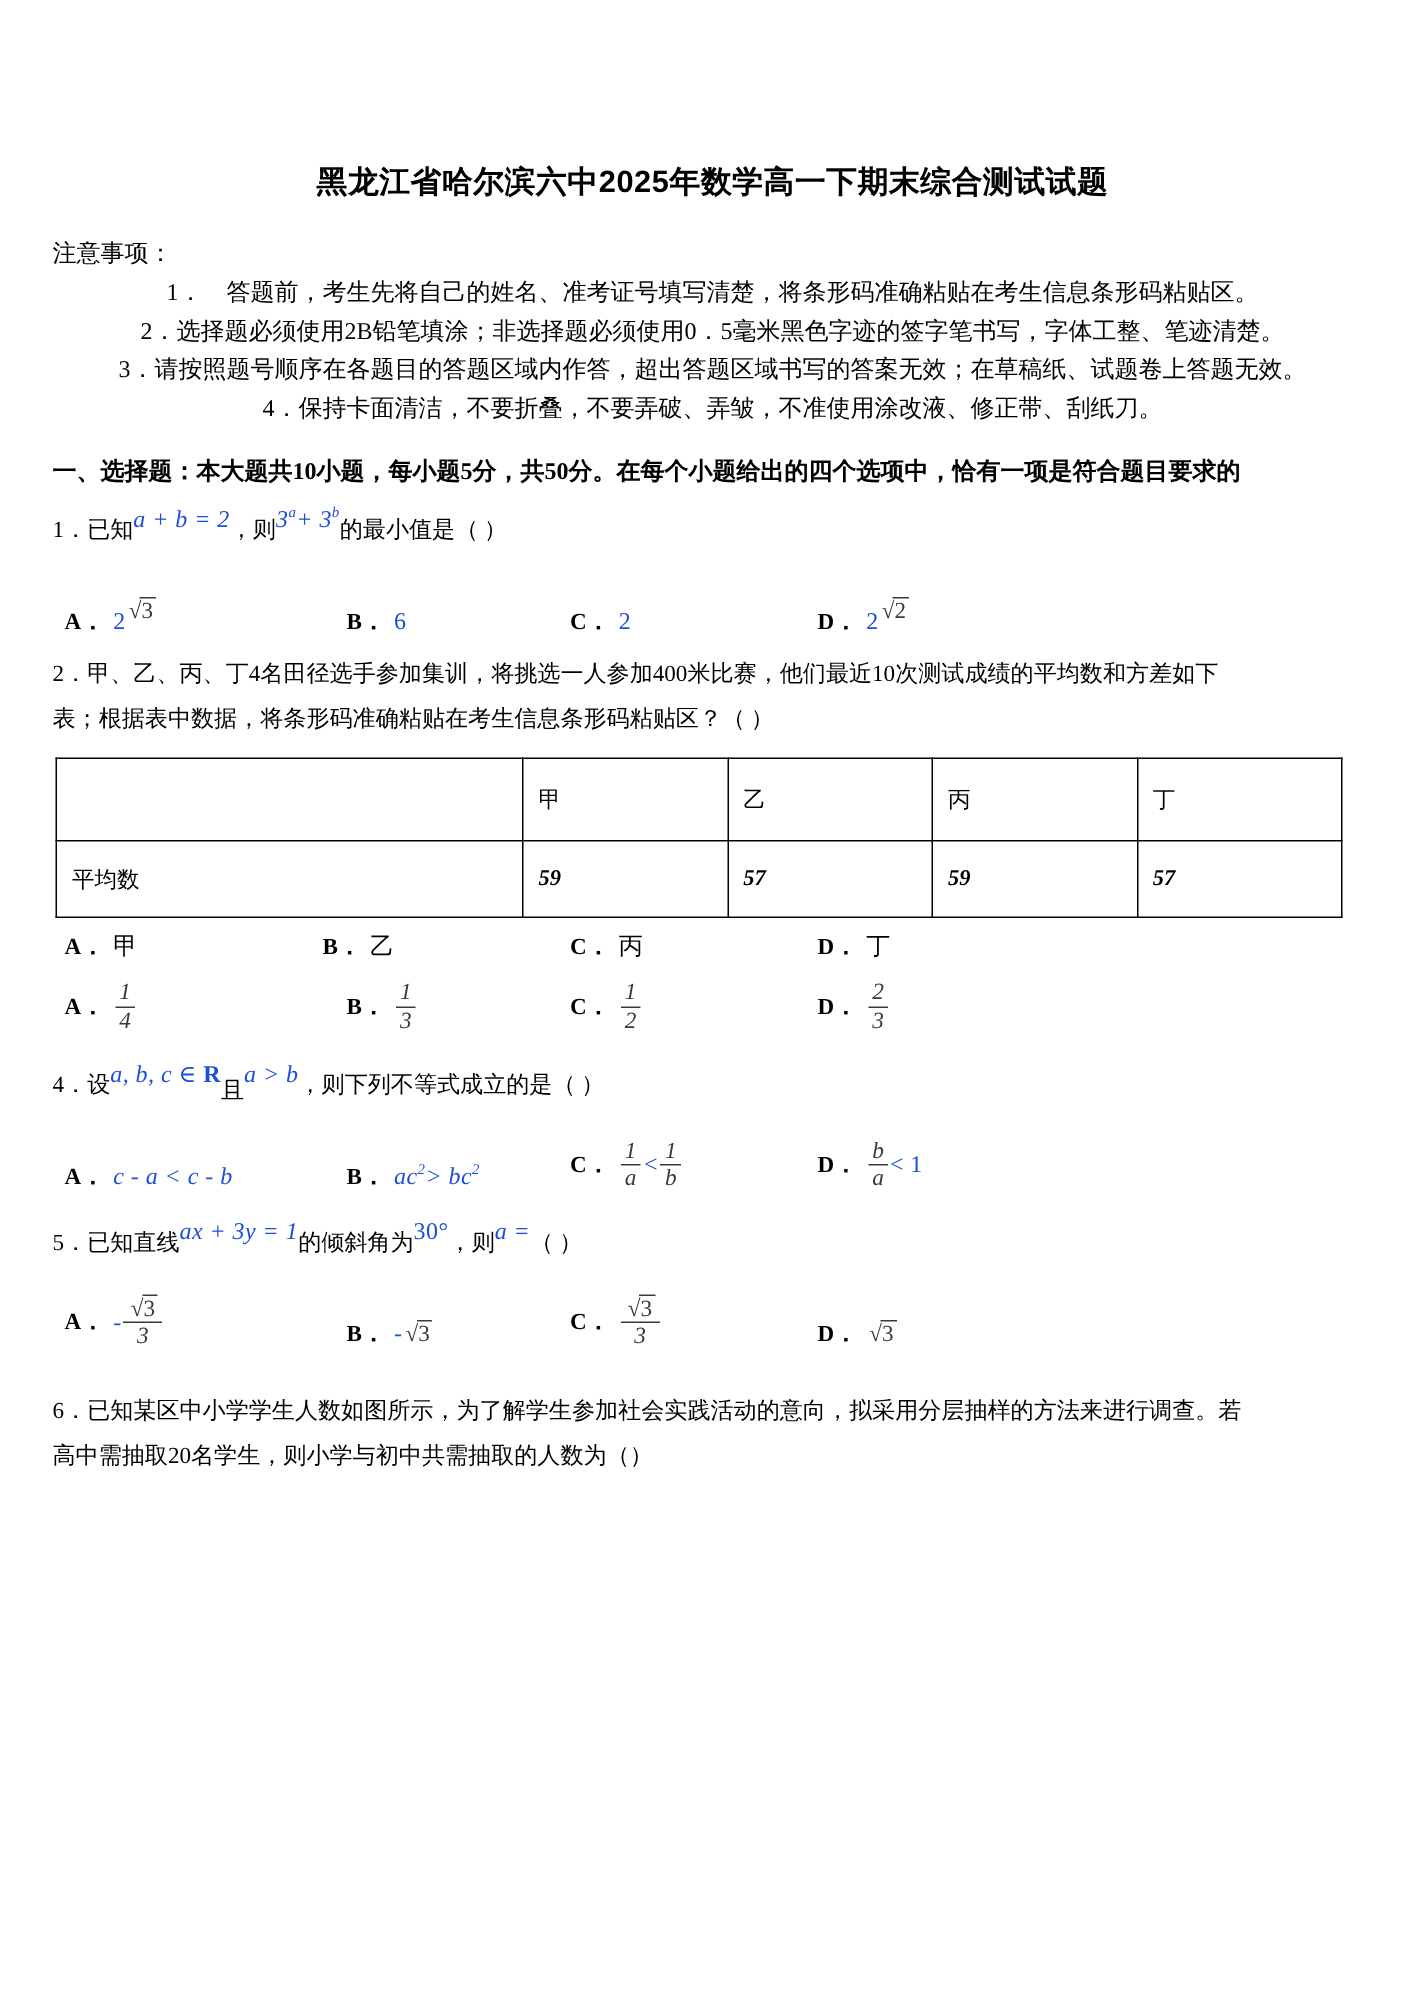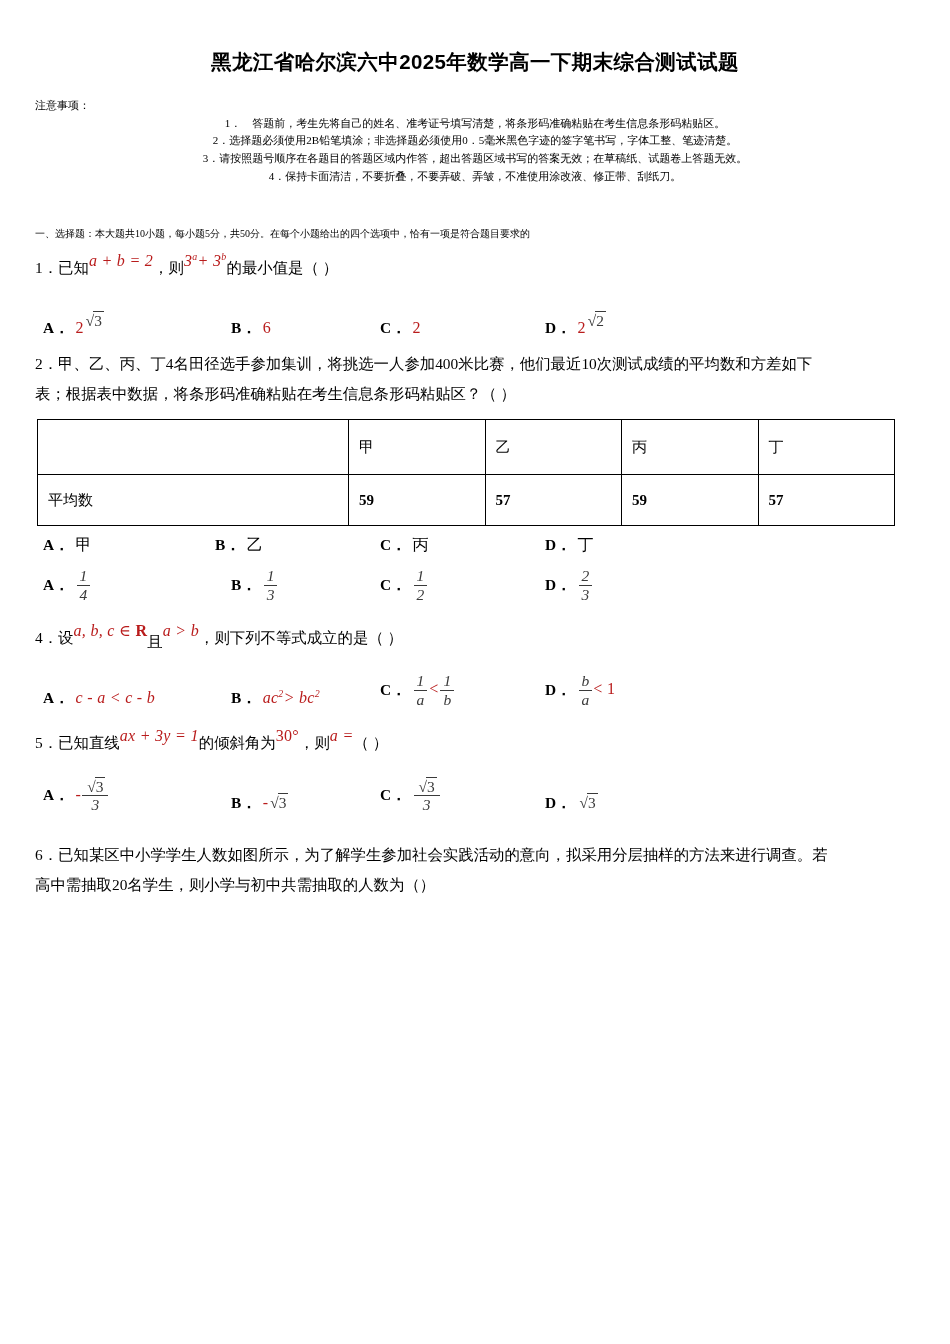--- a/index.html
+++ b/index.html
@@ -24,58 +24,59 @@
   }
 
   
   .doc-title {
     text-align: center;
     font-family: "Liberation Sans", "DejaVu Sans", sans-serif;
     font-weight: bold;
     font-size: 20.5px;
     letter-spacing: 0.4px;
     margin: 0;
-    padding-top: 48px;
+    padding-top: 108px;
     line-height: 1.4;
   }
 
   
   .notice-block {
     margin-top: 20px;
-    font-size: 11px;
+    font-size: 16px;
     line-height: 1.62;
   }
   .notice-head {
     font-weight: normal;
   }
   .notice-line {
     white-space: nowrap;
     text-align: center;
   }
 
   
   .section-head {
-    margin-top: 40px;
-    font-size: 10px;
+    margin-top: 16px;
+    font-size: 16px;
     line-height: 1.6;
+    font-weight: bold;
   }
 
   
   .question {
     font-size: 15.4px;
     line-height: 1.95;
     margin-top: 10px;
   }
   .q-num { }
 
   
   .math {
     font-family: "Liberation Serif", "DejaVu Serif", serif;
     font-style: italic;
-    color: #b91c1c;
+    color: #1d4ed8;
     font-size: 16px;
     letter-spacing: 0.3px;
   }
   .math.upright { font-style: normal; }
   .math.bold { font-weight: bold; font-style: normal; }
   .sup {
     font-size: 0.62em;
     vertical-align: super;
     font-style: italic;
   }
@@ -154,21 +155,21 @@
   table.stat-table td {
     border: 1.3px solid #000;
     height: 42px;
     padding: 4px 10px;
     font-size: 15px;
     vertical-align: middle;
     font-family: "Liberation Serif", "DejaVu Serif", serif;
   }
   table.stat-table td.lbl { width: 290px; }
   table.stat-table tr.head td { height: 46px; }
-  table.stat-table td.num { font-weight: bold; }
+  table.stat-table td.num { font-weight: bold; font-style: italic; }
   table.stat-table td.hdr { font-weight: normal; }
 
   .after-table-opts {
     position: relative;
     height: 26px;
     margin-top: 2px;
   }
   .after-table-opts .opt-a { left: 8px; }
   .after-table-opts .opt-b { left: 180px; }
   .after-table-opts .opt-c { left: 345px; }

